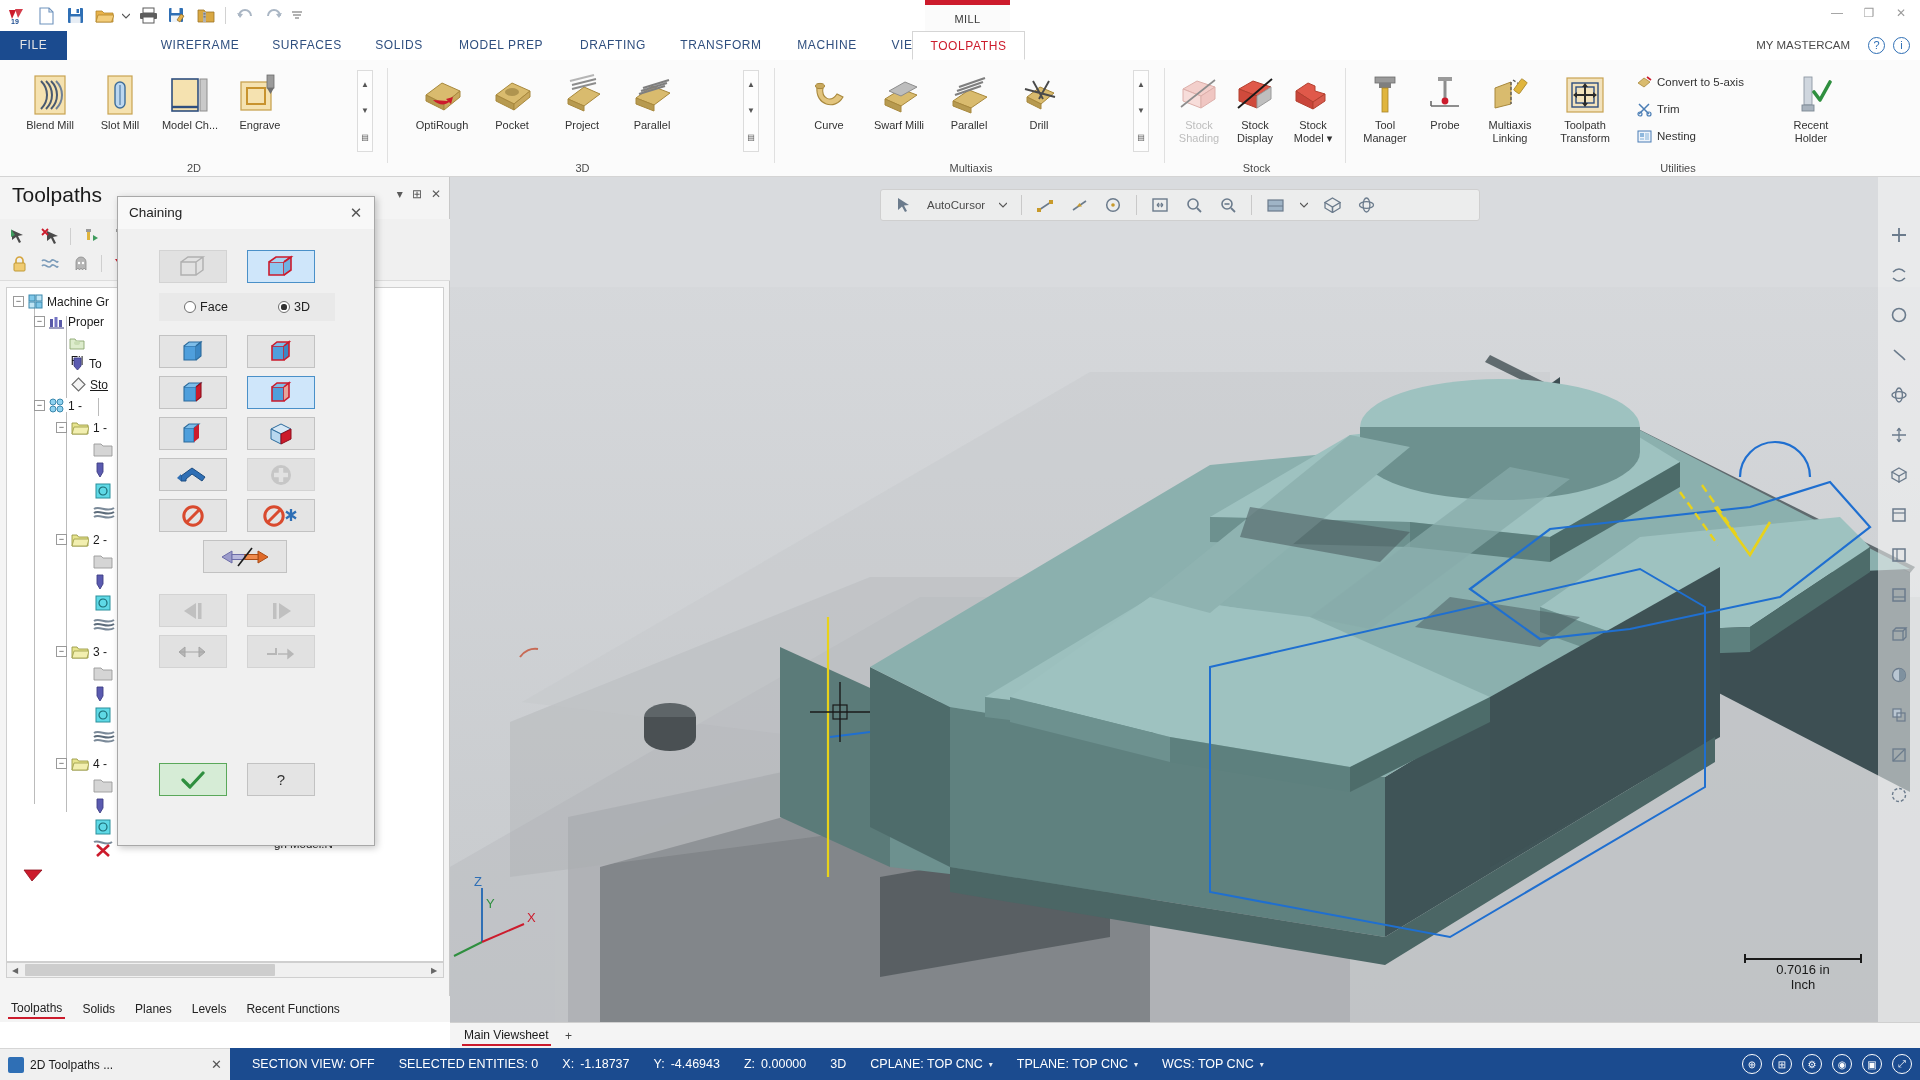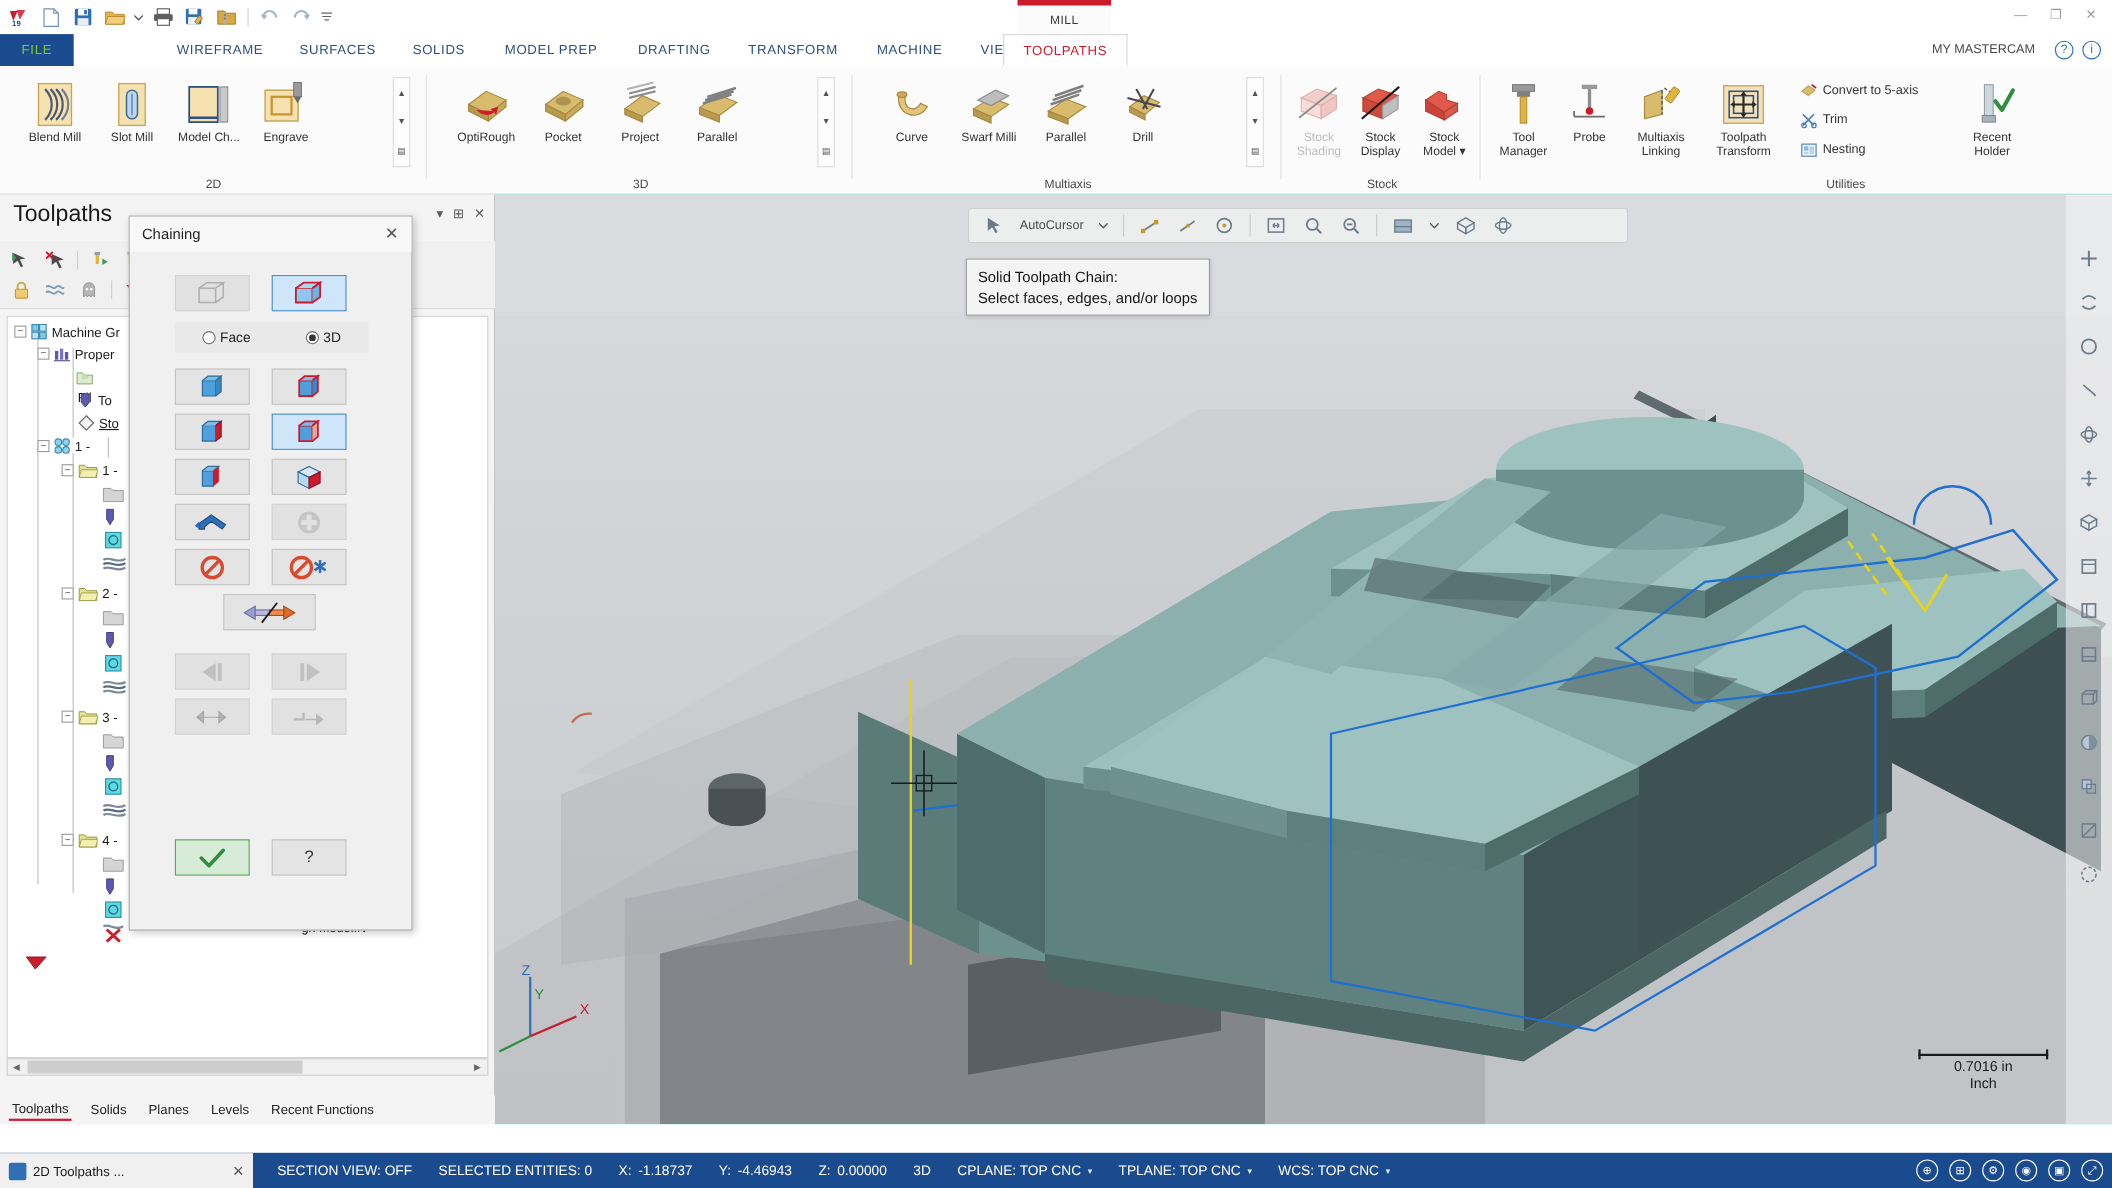--- a/index.html
+++ b/index.html
@@ -38,21 +38,21 @@
   
   .ribbon-tabs{
     position:absolute; left:0; top:31px; width:1920px; height:29px;
     background:#ffffff;
   }
   .rt{
     position:absolute; top:0; height:29px; line-height:29px;
     font-size:12px; letter-spacing:.6px; color:#2f4f7f; text-align:center;
     cursor:pointer; font-weight:500;
   }
-  .rt.file{ background:#1b4b8f; color:#84cc16; }
+  .rt.file{ background:#1b4b8f; color:#e5e5e5; }
   .rt.active{ background:#ffffff; color:#cc1b2c; border:1px solid #d5d5d5; border-bottom:1px solid #ffffff; z-index:5;}
   .mymc{ position:absolute; right:70px; top:0; height:29px; line-height:29px; font-size:11.5px; color:#4a4a4a;}
   .help-icons{ position:absolute; right:10px; top:6px; display:flex; gap:8px; }
   .help-icons span{ width:17px;height:17px;border-radius:50%;border:1.4px solid #2f6fb5;color:#2f6fb5;
       font-size:11px; text-align:center; line-height:14px; cursor:pointer; }
 
   
   .ribbon{
     position:absolute; left:0; top:60px; width:1920px; height:117px;
     background:#fbfbfb; border-bottom:1px solid #d4d4d4;
@@ -1345,24 +1345,20 @@
           </svg>
       </div>
       <div class="vi">
         <svg width="17" height="16" viewBox="0 0 17 16">
             <ellipse cx="8.5" cy="8" rx="7" ry="3.4" fill="none" stroke="#6b7b8c" stroke-width="1.3"></ellipse>
             <ellipse cx="8.5" cy="8" rx="3.4" ry="7" fill="none" stroke="#6b7b8c" stroke-width="1.3"></ellipse>
           </svg>
       </div>
     </div>
 
-    <div class="tooltip">
-      <div>Solid Toolpath Chain:</div>
-      <div>Select faces, edges, and/or loops</div>
-    </div>
 
     <div class="rightrail">
       <div class="ri">
           <svg width="18" height="18" viewBox="0 0 18 18">
             <path d="M9 2 V16 M2 9 H16" stroke="#6b7b8c" stroke-width="1.8"></path>
           </svg>
         </div>
       <div class="ri">
           <svg width="18" height="18" viewBox="0 0 18 18">
             <path d="M3 6 C7 2, 11 2, 15 6" fill="none" stroke="#6b7b8c" stroke-width="1.6"></path>
@@ -1456,20 +1452,24 @@
       </svg>
     </div>
 
     <div class="scalebox">
       <div class="ln"></div>
       <div>0.7016 in</div>
       <div>Inch</div>
     </div>
   </div>
 
+  <div class="sheetbar">
+    <div class="s-on">Main Viewsheet</div>
+    <div class="plus">+</div>
+  </div>
 
   <div class="statusbar">
     <div style="width:240px"></div>
     <div class="seg">
       <span>SECTION VIEW: OFF</span>
     </div>
     <div class="seg">
       <span>SELECTED ENTITIES: 0</span>
     </div>
     <div class="seg coord">

